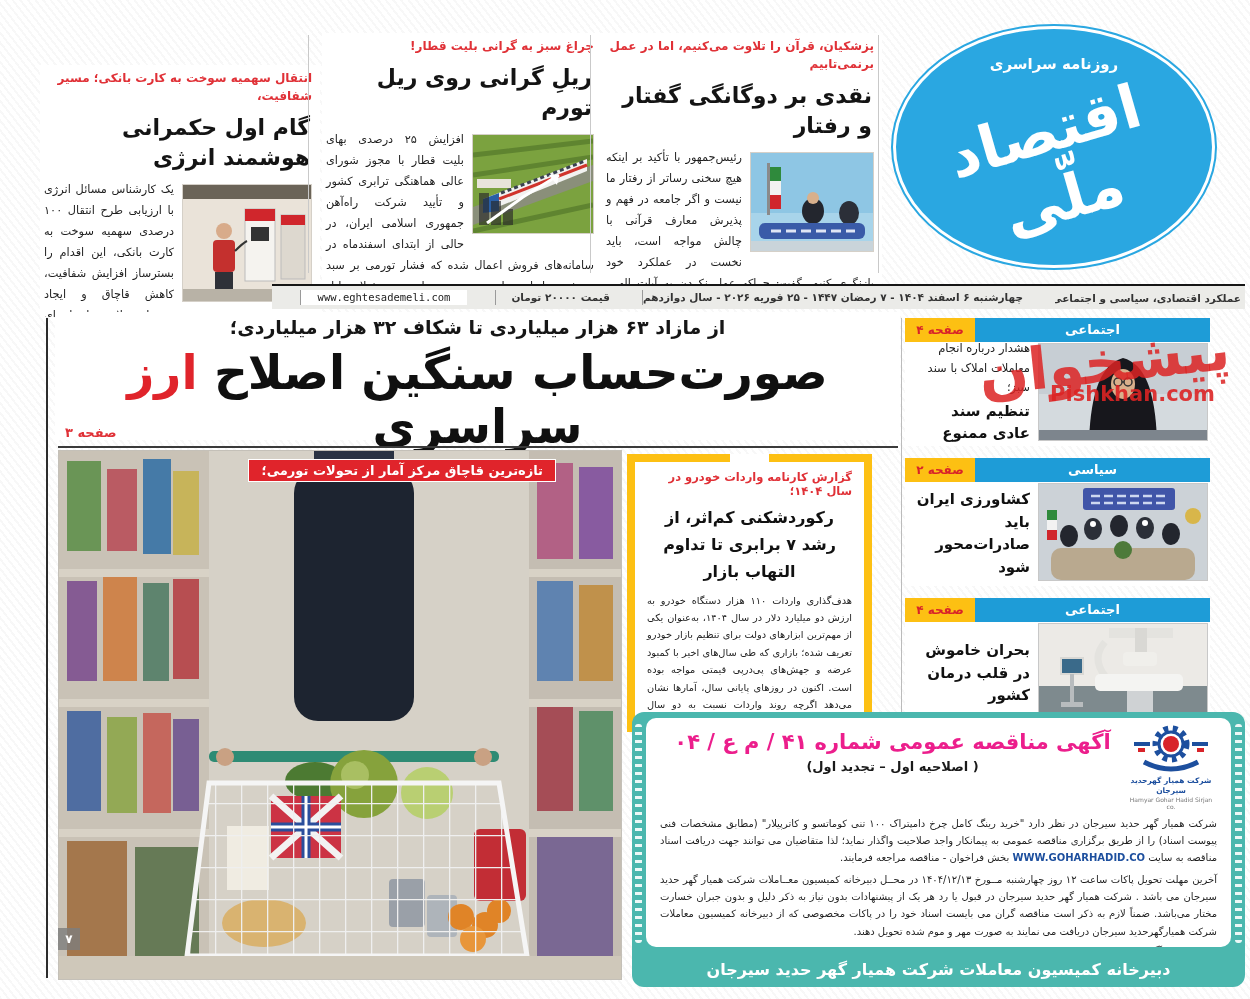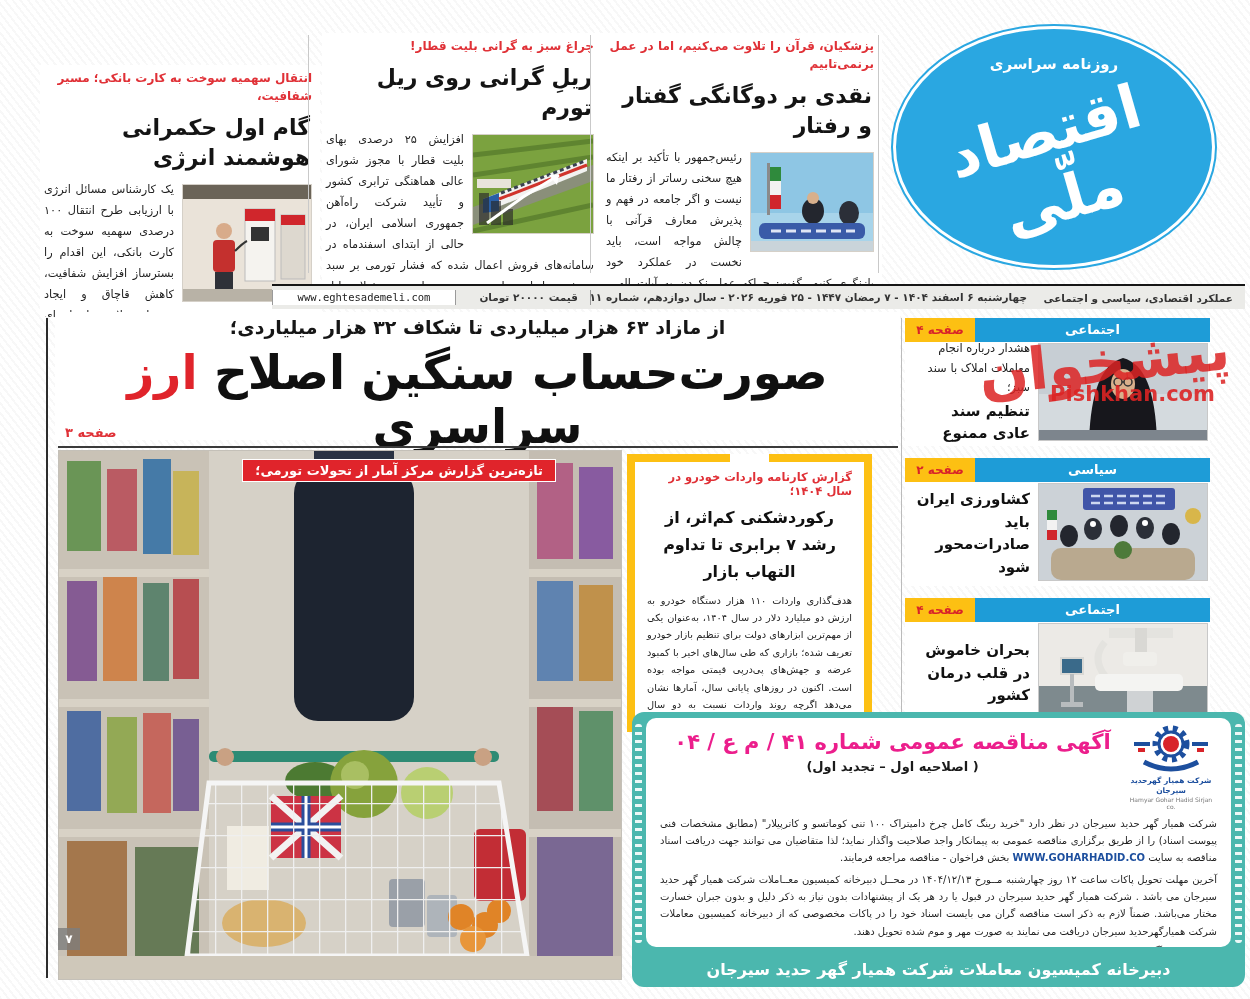--- a/index.html
+++ b/index.html
@@ -19,21 +19,21 @@
   
   .logo-wrap{position:absolute;left:893px;top:26px;width:322px;height:242px;}
   .logo-ellipse{width:100%;height:100%;background:#2aa7e1;border-radius:50%;
     border:3px solid #fff;outline:2px solid #2aa7e1;box-sizing:border-box;overflow:hidden;text-align:center;}
   .logo-tagline{color:#fff;font-size:15px;font-weight:bold;margin-top:26px;}
   .logo-title{color:#fff;font-size:60px;font-weight:bold;transform:rotate(-16deg);margin-top:22px;letter-spacing:2px;}
 
   
   .infobar{position:absolute;left:272px;top:284px;width:973px;height:23px;background:#ebebe8;
     border-top:2px solid #161616;display:flex;align-items:center;font-size:10.5px;font-weight:bold;color:#333;}
-  .ib{padding:0 12px;white-space:nowrap;overflow:hidden;}
+  .ib{padding:0 4px;white-space:nowrap;overflow:hidden;margin-left:28px;}
   .ib.sep{border-left:1px solid #9a9a9a;height:15px;line-height:15px;}
   .ib-type{width:182px;text-align:center;}
   .ib-date{flex:1;text-align:center;}
   .ib-price{width:110px;text-align:right;}
   .ib-web{width:158px;text-align:center;background:#fff;font-family:"DejaVu Sans Mono",monospace;font-weight:normal;color:#222;height:100%;line-height:21px;}
 
   
   .lead{position:absolute;left:55px;top:312px;width:845px;height:128px;background:#fff;text-align:center;}
   .lead-kicker{font-size:19px;font-weight:bold;color:#161616;margin-top:4px;}
   .lead-head{font-size:47px;font-weight:900;color:#101010;line-height:1.15;margin-top:8px;letter-spacing:-1px;}
@@ -351,21 +351,21 @@
       <defs>
         <pattern id="cartgrid" width="26" height="32" patternUnits="userSpaceOnUse">
           <path d="M26 0 H0 V32" fill="none" stroke="#efefef" stroke-width="2.6"></path>
         </pattern>
       </defs>
       <path d="M150 332 L440 332 L468 505 L128 505 Z" fill="url(#cartgrid)" stroke="#f5f5f5" stroke-width="5"></path>
       <circle cx="185" cy="519" r="11" fill="#2c2c2c"></circle>
         <circle cx="420" cy="519" r="11" fill="#2c2c2c"></circle>
       <rect x="0" y="505" width="562" height="23" fill="#cfc8ba"></rect>
     </svg>
-    <div class="ps-kicker">تازه‌ترین گزارش مرکز آمار از تحولات تورمی؛</div>
+    <div class="ps-kicker">تازه‌ترین قاچاق مرکز آمار از تحولات تورمی؛</div>
   </div>
   <div class="page-marker">۷</div>
 
   <div class="ystory">
     <div class="ybr l"></div>
     <div class="ybr r"></div>
     <div class="y-kicker">گزارش کارنامه واردات خودرو در سال ۱۴۰۴؛</div>
     <div class="y-head">رکوردشکنی کم‌اثر، از رشد ۷ برابری تا تداوم التهاب بازار</div>
     <div class="y-body">هدف‌گذاری واردات ۱۱۰ هزار دستگاه خودرو به ارزش دو میلیارد دلار در سال ۱۴۰۴، به‌عنوان یکی از مهم‌ترین ابزارهای دولت برای تنظیم بازار خودرو تعریف شده؛ بازاری که طی سال‌های اخیر با کمبود عرضه و جهش‌های پی‌درپی قیمتی مواجه بوده است. اکنون در روزهای پایانی سال، آمارها نشان می‌دهد اگرچه روند واردات نسبت به دو سال گذشته رشد محسوسی داشته و احتمال رسیدن تیراژ به حدود ۸۰ هزار دستگاه وجود دارد، اما محدودیت ارزی، سهم بالای خودروهای خاص و تمرکز بر مدل‌های میان‌رده، مانع از اثرگذاری پایدار این سیاست.</div>
     <div class="y-page">صفحه ۷</div>

